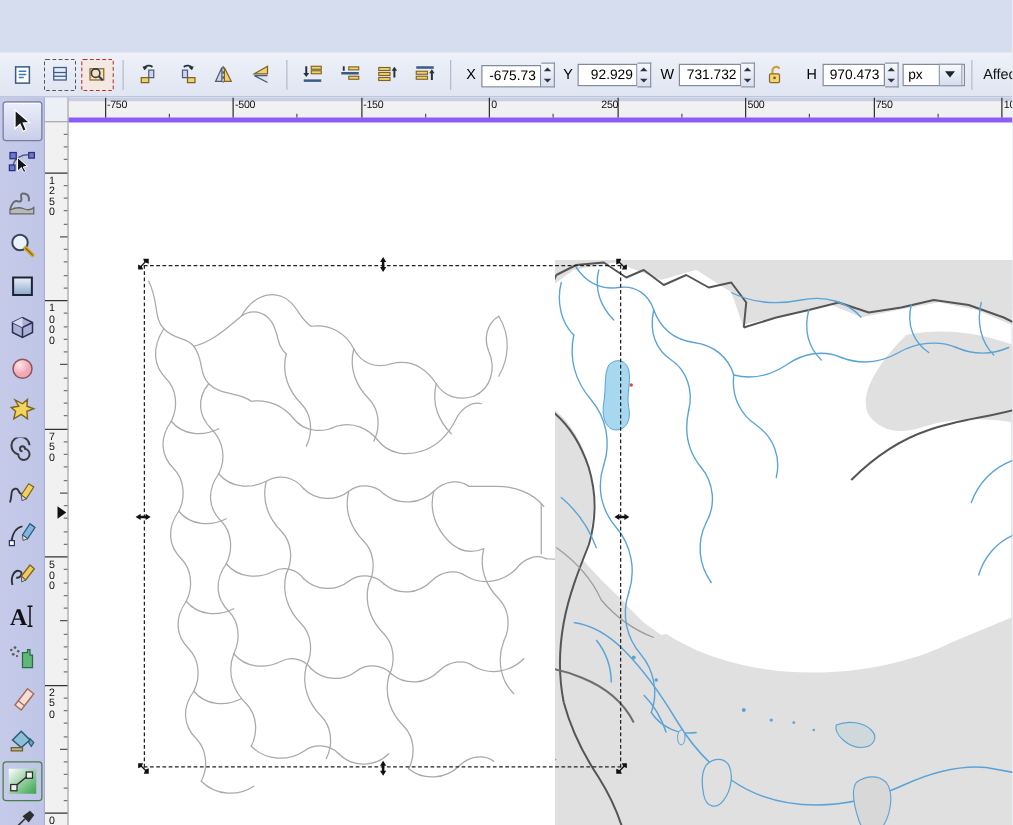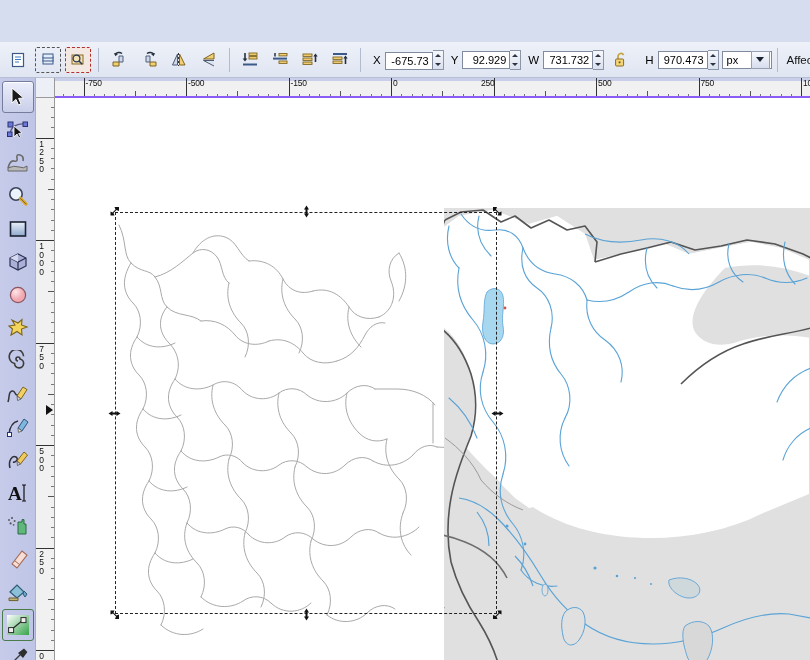--- a/index.html
+++ b/index.html
@@ -91,21 +91,21 @@
   }
   .tool.active{
     border:1px solid #767c9c;border-radius:3px;
     background:linear-gradient(#eceefb,#c9cee9);
     box-shadow:inset 0 1px 0 #fff;
   }
 
   
   #hruler{
     position:absolute;left:55px;top:78px;width:755px;height:21px;
-    background:#f1f1f1;border-bottom:3px solid #8b5cf6;overflow:hidden;
+    background:#f1f1f1;border-bottom:5px solid #8b5cf6;overflow:hidden;
     box-sizing:border-box;
   }
   #hruler .rcorner{position:absolute;left:0;top:0;width:755px;height:3px;background:#c9cfe8;}
   #vruler{
     position:absolute;left:36px;top:98px;width:19px;height:562px;
     background:#f1f1f1;border-right:1px solid #9a9a9a;overflow:hidden;
     box-sizing:border-box;
   }
   #rcorner{position:absolute;left:36px;top:78px;width:19px;height:20px;background:#eceff6;border-right:1px solid #9a9a9a;border-bottom:1px solid #9a9a9a;box-sizing:border-box;}
   .tickM{position:absolute;width:1px;background:#333;top:0;height:20px;}

